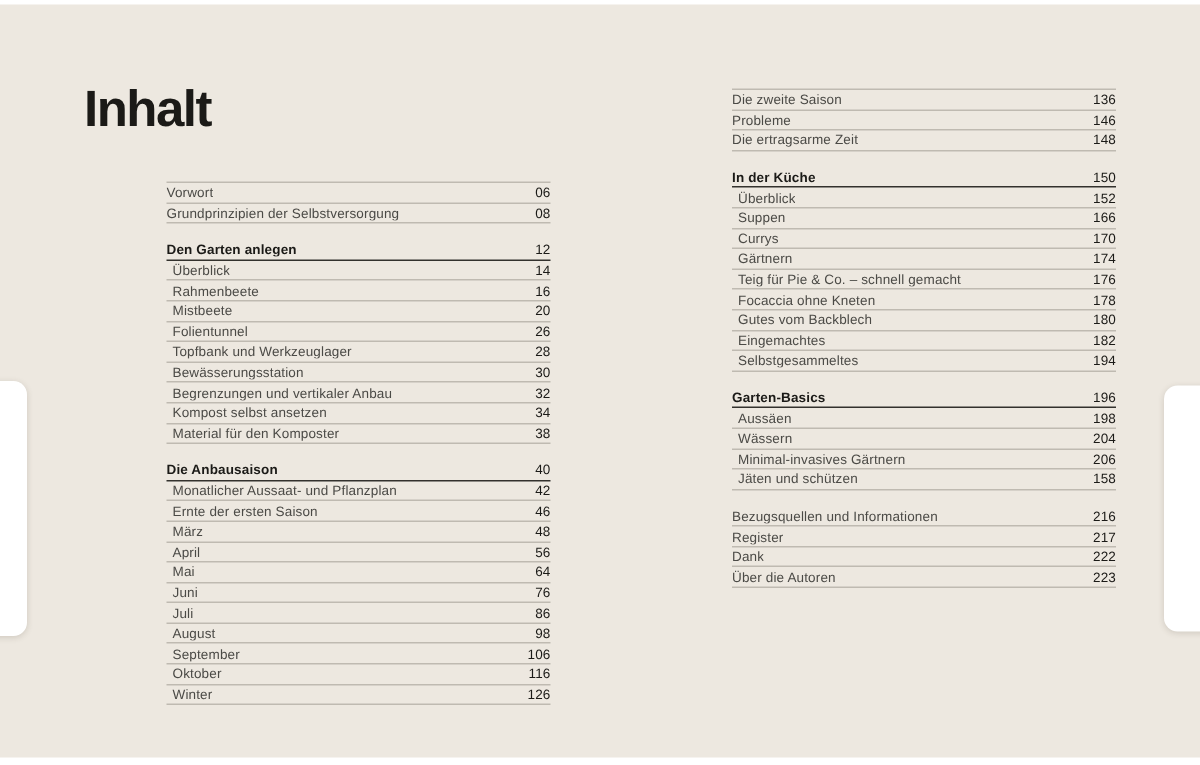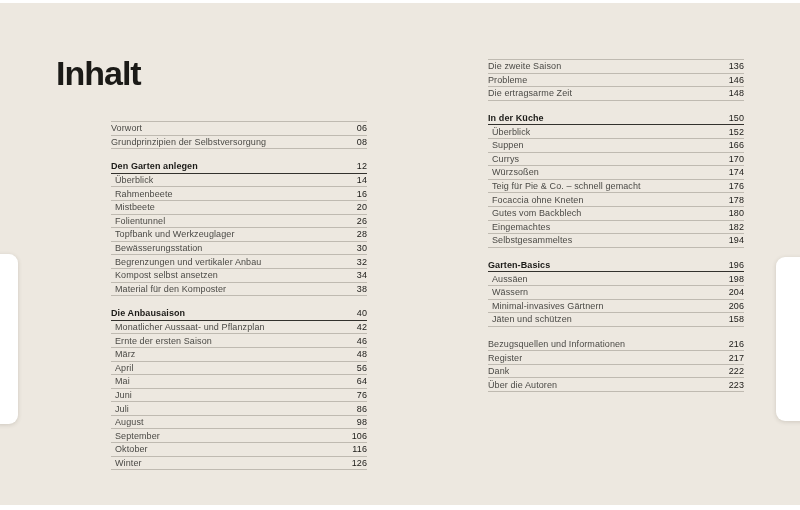--- a/index.html
+++ b/index.html
@@ -181,21 +181,21 @@
       </div>
       <div class="toc-row sub">
         <span class="label">Suppen</span>
         <span class="page">166</span>
       </div>
       <div class="toc-row sub">
         <span class="label">Currys</span>
         <span class="page">170</span>
       </div>
       <div class="toc-row sub">
-        <span class="label">Würzsoßen</span>
+        <span class="label">Gärtnern</span>
         <span class="page">174</span>
       </div>
       <div class="toc-row sub">
         <span class="label">Teig für Pie &amp; Co. – schnell gemacht</span>
         <span class="page">176</span>
       </div>
       <div class="toc-row sub">
         <span class="label">Focaccia ohne Kneten</span>
         <span class="page">178</span>
       </div>

